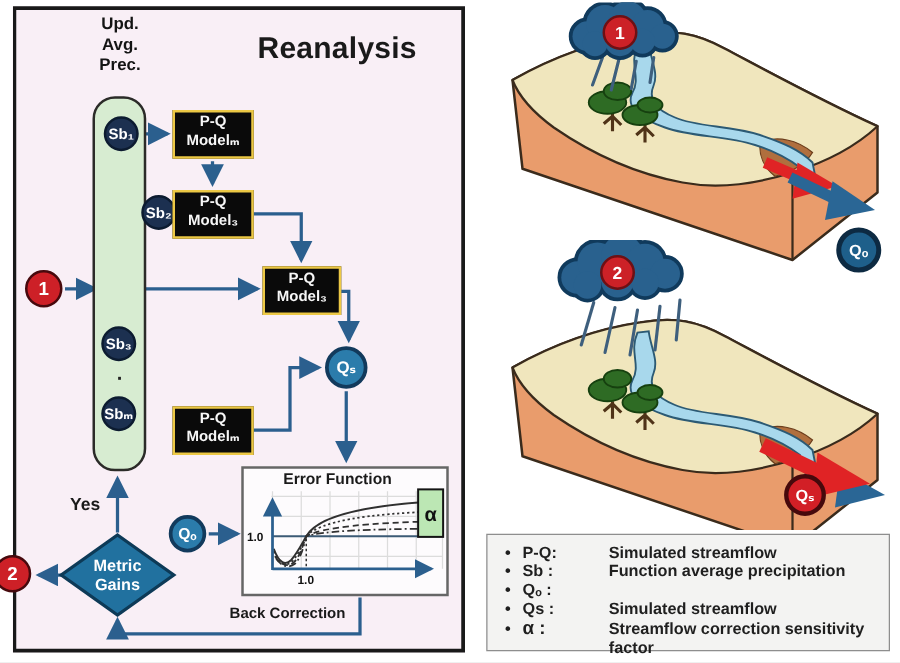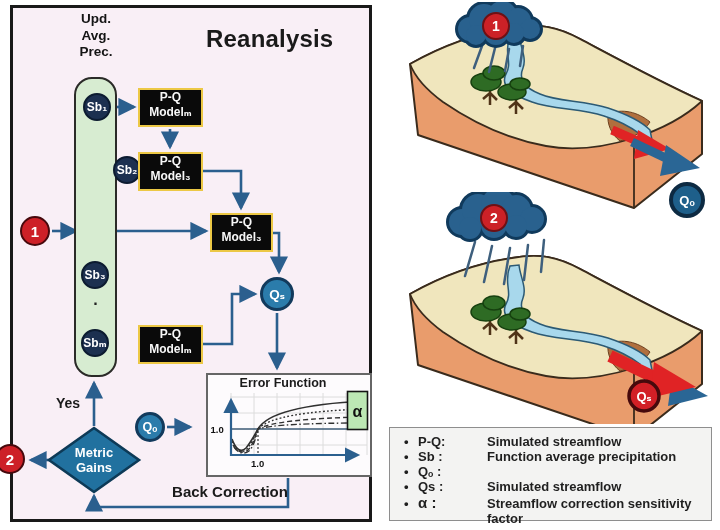--- a/index.html
+++ b/index.html
@@ -27,24 +27,24 @@
              line-height:15px;text-align:center;display:flex;flex-direction:column;
              justify-content:flex-start;z-index:3;}
   .badge{width:30px;height:30px;border-radius:50%;background:#cd2027;border:2px solid #47090d;
          box-sizing:border-box;color:#fff;font-size:15px;font-weight:800;
          display:flex;align-items:center;justify-content:center;z-index:6;}
   .flow-circle{border-radius:50%;background:#2b7cab;border:3px solid #123a5c;box-sizing:border-box;
                color:#fff;font-weight:700;display:flex;align-items:center;justify-content:center;z-index:3;}
   .qs-node{left:250px;top:272px;width:34px;height:34px;font-size:13.5px;}
   .qo-node{left:125px;top:407px;width:30px;height:30px;font-size:12.5px;}
   .yes-label{left:46px;top:390px;font-size:14px;font-weight:700;}
-  .back-label{left:140px;top:478px;width:160px;text-align:center;font-size:15px;font-weight:700;}
+  .back-label{left:140px;top:478px;width:160px;text-align:center;font-size:12px;font-weight:700;}
 
   
-  .ef-box{left:196px;top:368px;width:166px;height:104px;background:#fdfbfd;
+  .ef-box{left:183px;top:368px;width:166px;height:104px;background:#fdfbfd;
           border:2px solid #666;box-sizing:border-box;z-index:2;}
   .ef-title{position:absolute;left:0;top:1px;width:150px;text-align:center;
             font-size:12.5px;font-weight:700;}
 
   
   .legend{left:389px;top:427px;width:323px;height:94px;background:#f3f3f2;
           border:1.5px solid #8e8e8e;box-sizing:border-box;padding:6px 10px 4px 14px;
           display:flex;flex-direction:column;justify-content:space-between;}
   .legend-row{display:flex;align-items:baseline;font-size:13px;font-weight:600;color:#1f1f1f;}
   .legend-bullet{width:14px;font-size:13px;}
@@ -88,21 +88,21 @@
       <div>Upd.</div>
       <div>Avg.</div>
       <div>Prec.</div>
     </div>
     <div class="abs fc-title">Reanalysis</div>
 
     <div class="abs subbasin-col"></div>
     <div class="abs sb-node" style="left:73px;top:88px;">Sb₁</div>
     <div class="abs sb-node" style="left:71px;top:151px;margin-left:32px;">Sb₂</div>
     <div class="abs sb-node" style="left:71px;top:212px;margin-top:44px;">Sb₃</div>
-    <div class="abs sb-node" style="left:71px;top:324px;">Sbₘ</div>
+    <div class="abs sb-node" style="left:71px;top:312px;">Sbₘ</div>
     <div class="abs dots-col">
       <div>·</div>
       <div>·</div>
       <div>·</div>
     </div>
 
     <div class="abs model-box" style="left:128px;top:83px;">
       <span>P-Q</span>
       <span>Modelₘ</span>
     </div>

